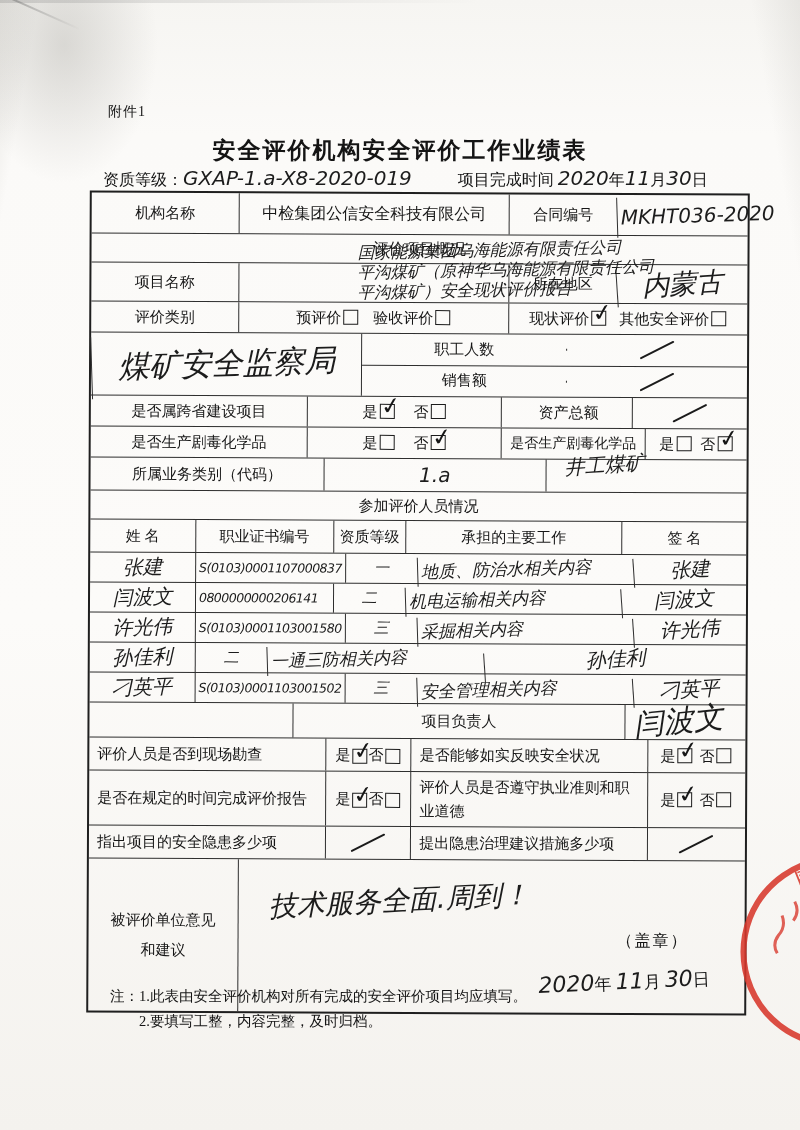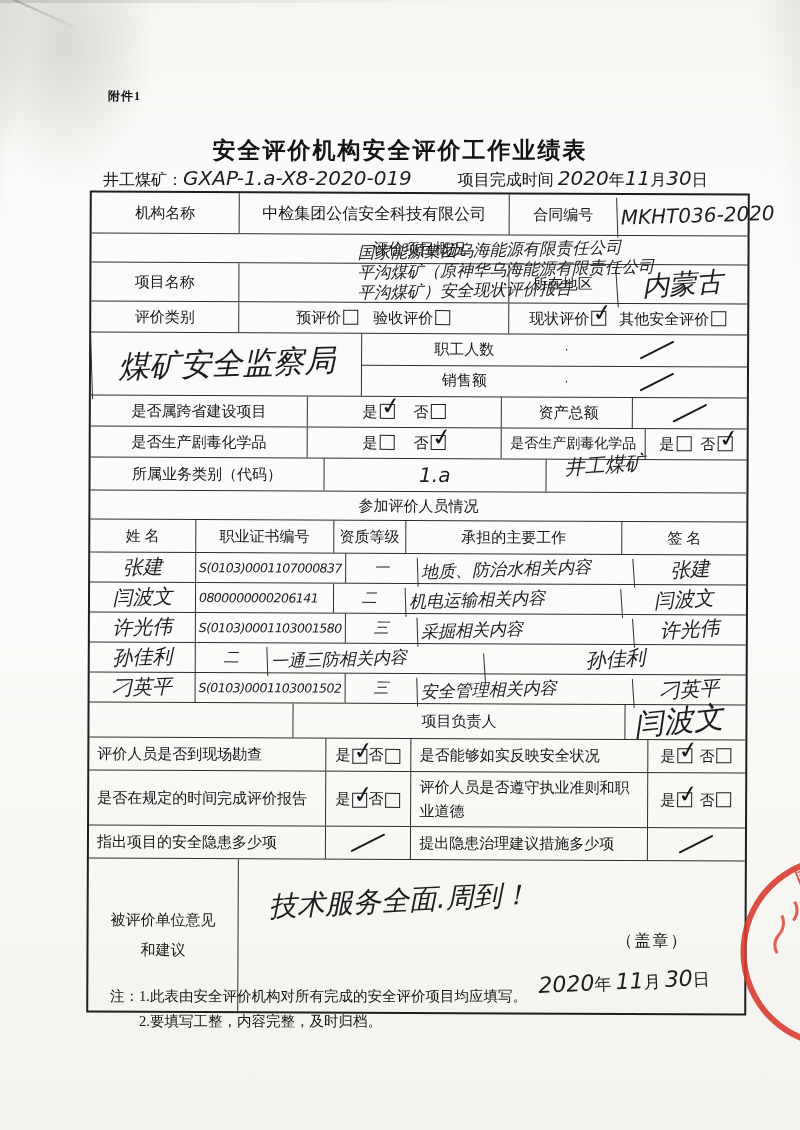--- a/index.html
+++ b/index.html
@@ -10,21 +10,21 @@
       linear-gradient(100deg, rgba(190,188,182,.35) 0%, rgba(255,255,255,0) 4%),
       linear-gradient(260deg, rgba(195,193,188,.30) 0%, rgba(255,255,255,0) 5%),
       linear-gradient(180deg,#f6f5f2 0%,#fbfaf8 12%,#fcfbf9 55%,#f4f2ee 100%);
     color:#161616;}
   .crease{position:absolute;left:-6px;top:10px;width:90px;height:2px;background:linear-gradient(90deg,rgba(90,90,90,.5),rgba(0,0,0,0));transform:rotate(24deg);}
   .crease2{position:absolute;left:0px;top:0px;width:800px;height:3px;background:linear-gradient(90deg,rgba(120,120,120,.25),rgba(0,0,0,0) 60%);}
 
   .print{font-family:"Liberation Serif","DejaVu Serif",serif;color:#141414;}
   .hw{font-family:"DejaVu Sans","Liberation Sans",sans-serif;font-style:italic;color:#1c1c1c;white-space:nowrap;}
 
-  .attach{position:absolute;left:108px;top:88px;font-size:12px;font-weight:700;letter-spacing:1px;}
+  .attach{position:absolute;left:108px;top:103px;font-size:14px;font-weight:400;letter-spacing:1px;}
   .title{position:absolute;left:0;top:135px;width:800px;text-align:center;font-size:23px;font-weight:700;letter-spacing:2px;}
   .projline{position:absolute;left:103px;top:166px;width:660px;font-size:16px;}
   .projline .hw{font-size:20px;}
 
   .tbl{position:absolute;left:88px;top:192px;width:656px;border:2px solid #1f1f1f;transform:rotate(.25deg);}
   .r{display:flex;align-items:stretch;border-top:1px solid #2e2e2e;}
   .r.first{border-top:none;}
   .c{border-left:1px solid #2e2e2e;display:flex;align-items:center;justify-content:center;
      padding:1px 3px;position:relative;font-size:15px;text-align:center;box-sizing:border-box;}
   .c.nb{border-left:none;}
@@ -63,21 +63,21 @@
 <body>
 
 <div class="sheet">
   <div class="crease"></div>
   <div class="crease2"></div>
 
   <div class="attach print">附件1</div>
   <div class="title print">安全评价机构安全评价工作业绩表</div>
 
   <div class="projline print">
-    <span>井工煤矿：</span><span class="hw hw-med">GXAP-1.a-X8-2020-019</span>
+    <span>资质等级：</span><span class="hw hw-med">GXAP-1.a-X8-2020-019</span>
     <span style="display:inline-block;width:38px;"></span>
     <span>项目完成时间</span>
     <span class="hw">2020</span><span>年</span><span class="hw">11</span><span>月</span><span class="hw">30</span><span>日</span>
   </div>
 
   <div class="tbl">
 
     <div class="r first" style="min-height:40px;">
       <div class="c nb" style="flex:0 0 22.4%;">机构名称</div>
       <div class="c" style="flex:0 0 41.2%;font-size:16px;">中检集团公信安全科技有限公司</div>

